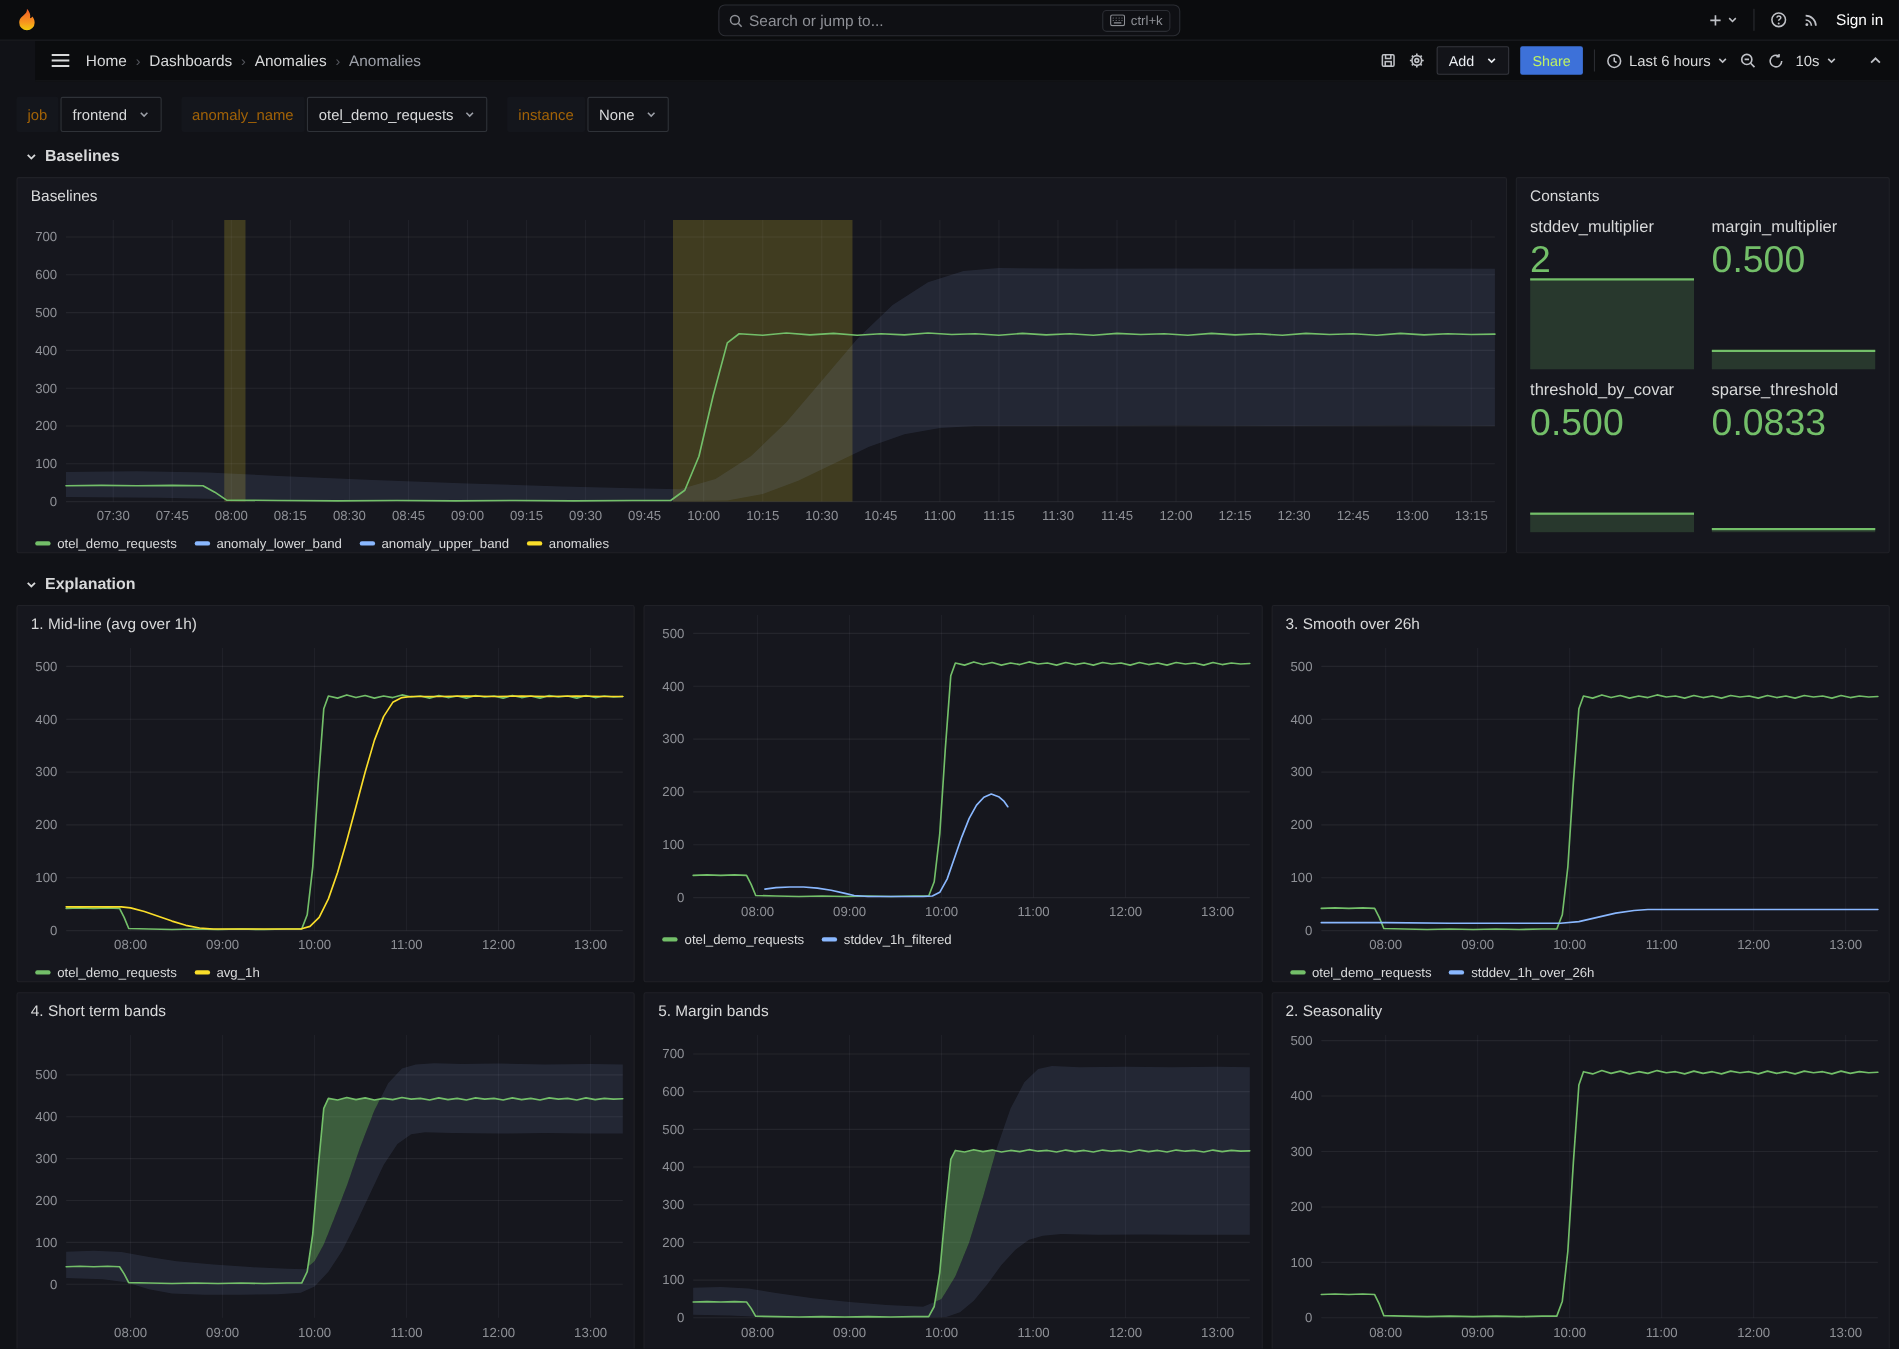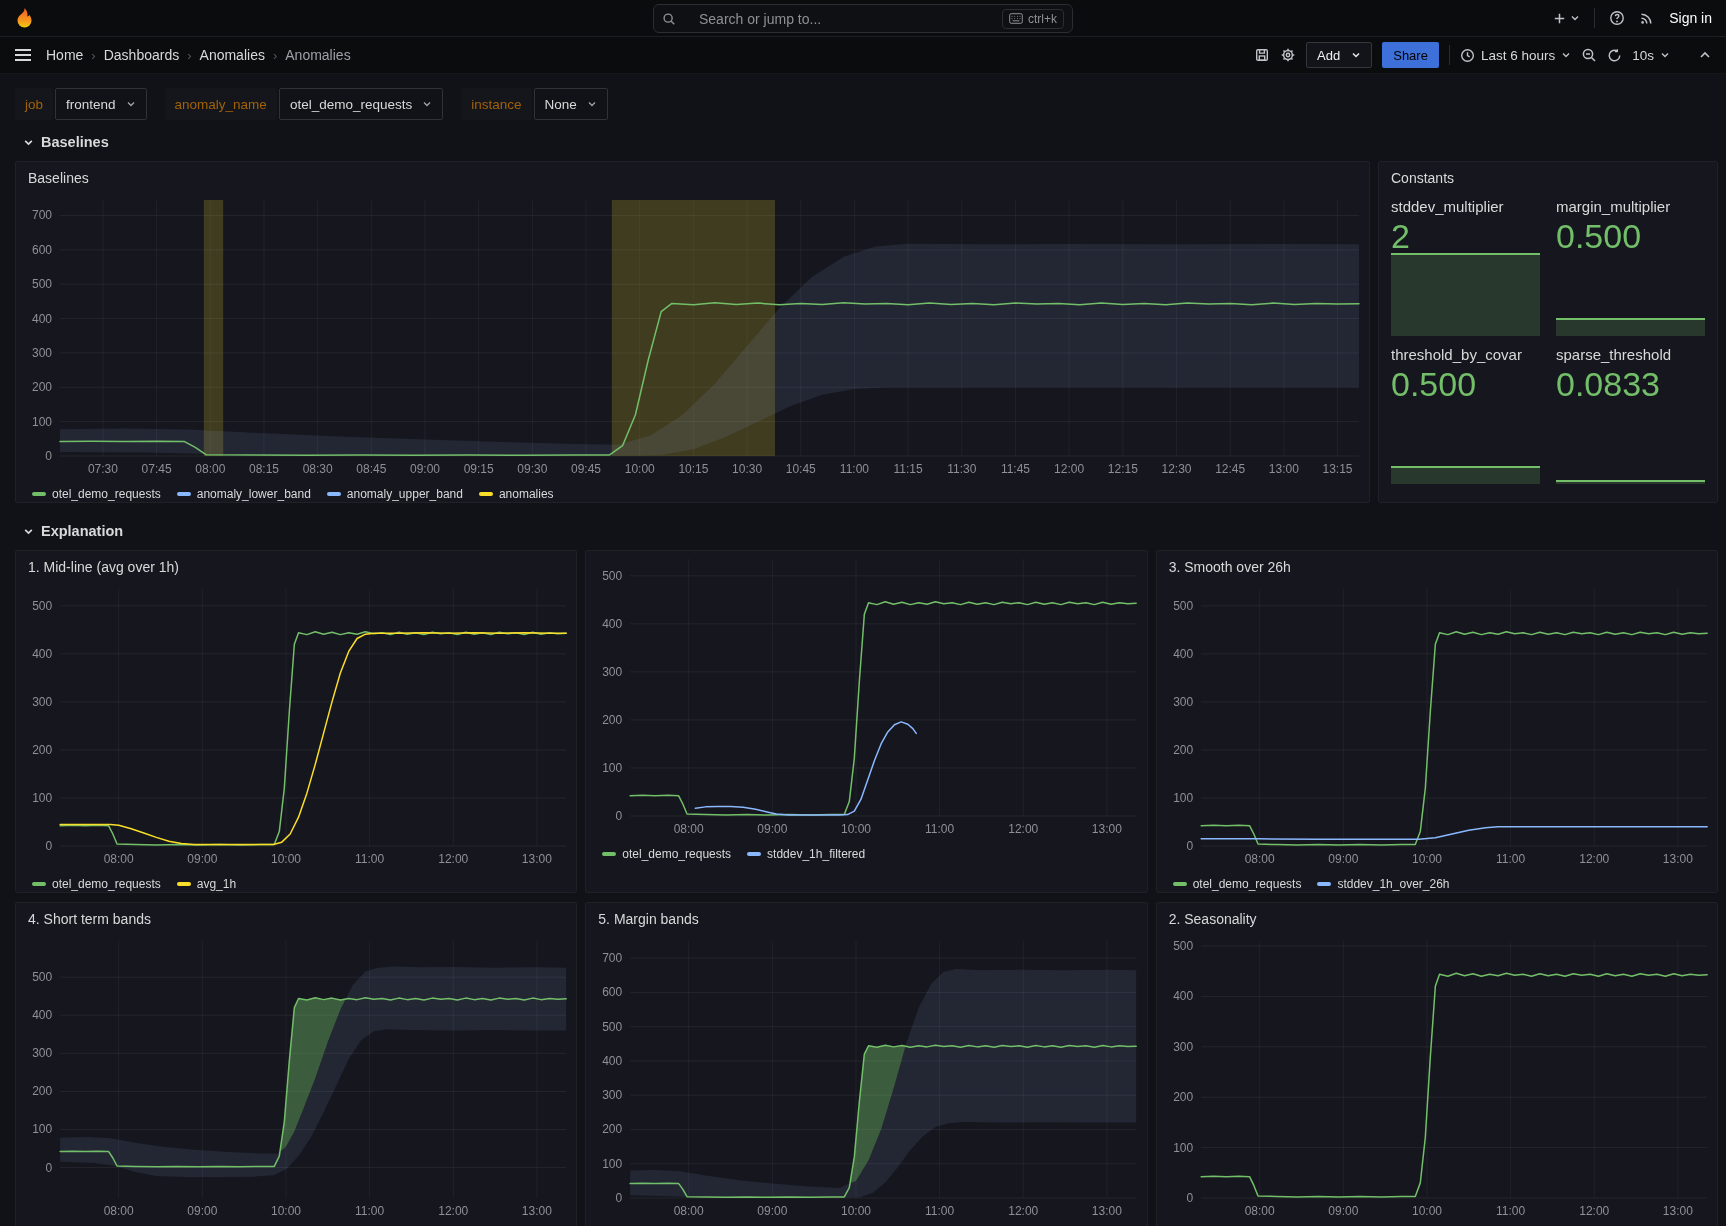--- a/index.html
+++ b/index.html
@@ -13,46 +13,46 @@
   svg { display:block; }
   
   .topnav {
     height:37px; background:#0b0c0e; border-bottom:1px solid #1d1e23;
     display:flex; align-items:center; padding:0 14px; position:relative;
   }
   .topnav-right { margin-left:auto; display:flex; align-items:center; gap:14px; color:#c7c9ce; }
   .searchbox {
     position:absolute; left:50%; top:4px; transform:translateX(-50%);
     width:420px; height:29px; background:#0f1014; border:1px solid #2b2d33; border-radius:6px;
-    display:flex; align-items:center; padding:0 8px; gap:23px; cursor:text;
+    display:flex; align-items:center; padding:0 8px; gap:5px; cursor:text;
   }
   .searchbox .ph { color:#8e9096; font-size:14px; flex:1; }
   .kbd-chip {
     display:flex; align-items:center; gap:5px; border:1px solid #2b2d33; border-radius:4px;
     padding:2px 6px; color:#8e9096; font-size:12px;
   }
   .vdiv { width:1px; height:20px; background:#2a2c31; }
   .iconbtn { display:flex; align-items:center; gap:3px; color:#c0c2c7; cursor:pointer; }
   .signin { color:#ffffff; font-size:14px; cursor:pointer; }
   
   .subnav {
     height:37px; background:#0b0c0e; border-bottom:1px solid #16171b;
-    display:flex; align-items:center; padding:0 14px; gap:14px;
+    display:flex; align-items:center; padding:0 14px; gap:14px;margin-left:32px;
   }
   .crumbs { display:flex; align-items:center; gap:8px; }
   .crumb { color:#d8d9da; cursor:pointer; }
   .crumb.last { color:#9da0a8; }
   .crumb-sep { color:#55575e; font-size:13px; }
   .subnav-right { margin-left:auto; display:flex; align-items:center; gap:10px; color:#c0c2c7; }
   .btn-secondary {
     display:flex; align-items:center; gap:11px; border:1px solid #34363d; border-radius:2px;
     height:26px; padding:0 10px; color:#eceff3; cursor:pointer; font-size:13px; background:#131419;
   }
   .btn-primary {
-    height:26px; padding:0 11px; border-radius:2px; border:none; color:#000000; font-size:13px;
+    height:26px; padding:0 11px; border-radius:2px; border:none; color:#bef264; font-size:13px;
     display:flex; align-items:center; cursor:pointer;
   }
   .timepick { display:flex; align-items:center; gap:6px; cursor:pointer; color:#d8d9da; font-size:13.5px; }
   
   .page { padding:14px 8px 0 15px; }
   .vars-row { display:flex; gap:18px; height:32px; margin-bottom:12px; }
   .var-group { display:flex; gap:2px; }
   .var-label {
     background:#14161c; color:#a16207; padding:0 10px; display:flex; align-items:center;
     border-radius:2px; font-size:13.5px; cursor:pointer;

